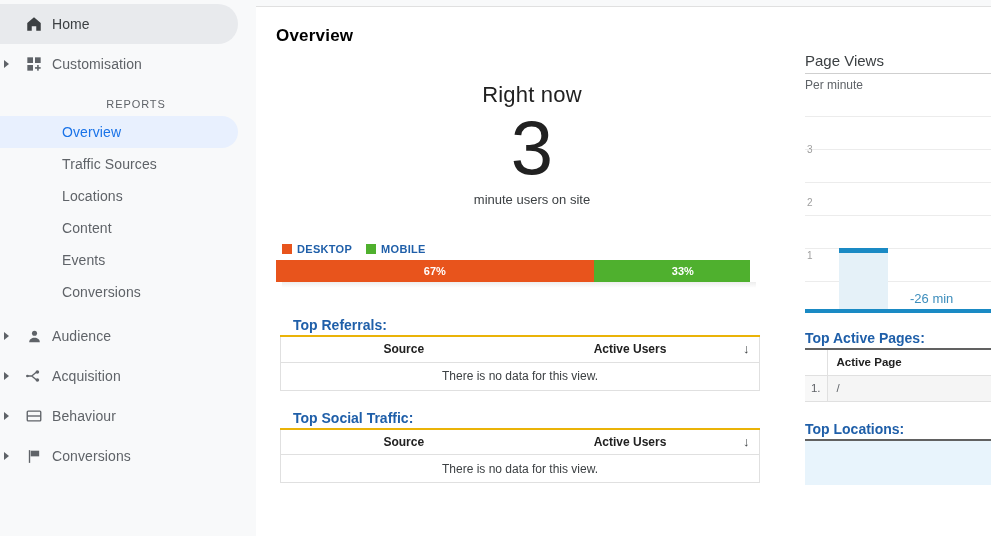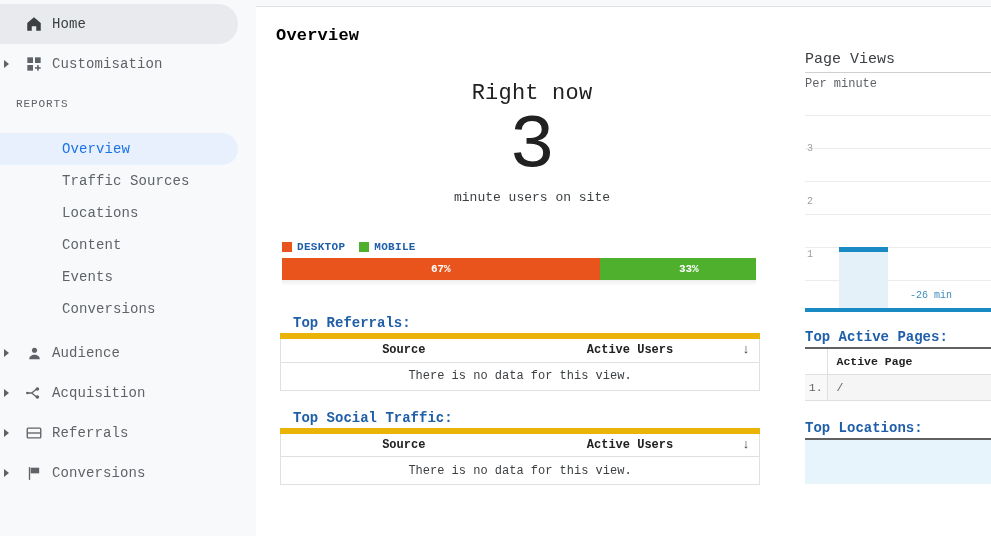--- a/index.html
+++ b/index.html
@@ -4,21 +4,21 @@
 <style>
   * { box-sizing: border-box; margin: 0; padding: 0; }
   html, body {
     width: 991px; height: 536px;
     overflow: hidden;
     background: #ffffff;
     font-family: "Liberation Sans", sans-serif;
     -webkit-font-smoothing: antialiased;
   }
 
-  #app { position: relative; width: 991px; height: 496px; display: flex; background:#d946ef;font-family:Liberation Mono, monospace; }
+  #app { position: relative; width: 991px; height: 496px; display: flex; background:#d946ef; }
 
   
   #sidebar {
     width: 256px; height: 536px;
     background: #f8f9fa;
     flex: 0 0 256px;
     padding-top: 4px;
     position: relative;
     overflow: hidden;
   }
@@ -79,22 +79,23 @@
     user-select: none;
   }
   .nav-sub .nav-label { font-size: 14px; color: #5f6368; }
   .nav-sub.sel { background: #e8f0fe; }
   .nav-sub.sel .nav-label { color: #1a73e8; }
 
   .section-label {
     font-size: 11px;
     letter-spacing: .9px;
     color: #5f6368;
-    padding: 14px 0 23px 16px;
+    padding: 14px 0 6px 16px;
     font-weight: 500;
+    text-align: center;
   }
 
   
   #main {
     flex: 1 1 auto;
     height: 536px;
     background: #ffffff;
     position: relative;
     overflow: hidden;
   }
@@ -150,21 +151,20 @@
   .sw { width: 10px; height: 10px; display: block; }
   .legend-text {
     font-size: 11px;
     font-weight: bold;
     color: #1f5fa9;
     letter-spacing: .3px;
   }
   .devbar {
     display: flex;
     height: 22px;
-    margin-left: 6px;
     width: 474px;
     overflow: hidden;
   }
   .devseg {
     display: flex; align-items: center; justify-content: center;
     font-size: 11px; font-weight: bold; color: #ffffff;
   }
   .devbar-shadow {
     width: 474px; height: 6px; margin-left: 6px;
     background: linear-gradient(to bottom, rgba(0,0,0,.07), rgba(0,0,0,0));
@@ -177,21 +177,21 @@
     color: #1f5fa9;
     margin-bottom: 2px;
     cursor: pointer;
     display: inline-block;
   }
   .tbl-title-wrap { margin-left: 17px; }
   .tbl {
     width: 480px;
     margin-left: 4px;
     border-collapse: collapse;
-    border-top: 6px solid #eab308;
+    border-top: 2px solid #eab308;
     table-layout: fixed;
   }
   .tbl th {
     font-size: 12px;
     font-weight: bold;
     color: #212121;
     height: 26px;
     border-bottom: 1px solid #e0e0e0;
     border-left: 1px solid #e0e0e0;
     border-right: 1px solid #e0e0e0;
@@ -252,21 +252,21 @@
     position: absolute;
     background: #e5f1f8;
   }
   .pv-bar-top {
     position: absolute;
     background: #1a8ac4;
     height: 5px;
   }
   .pv-minlabel {
     position: absolute;
-    font-size: 10px;
+    font-size: 13px;
     color: #3c8dbc;
     white-space: nowrap;
   }
 
   
   .rt-title {
     font-size: 14px;
     font-weight: bold;
     color: #1f5fa9;
     margin-bottom: 2px;
@@ -403,21 +403,21 @@
     <div class="nav-row">
       <span class="caret">
           <i></i>
         </span>
       <span class="nav-icon">
         <svg width="18" height="18" viewBox="0 0 24 24" fill="none" stroke="#5f6368" stroke-width="1.8">
           <rect x="3" y="5.5" width="18" height="13" rx="1.2"></rect>
             <path d="M3 12h18"></path>
         </svg>
       </span>
-      <span class="nav-label">Referrals</span>
+      <span class="nav-label">Behaviour</span>
     </div>
 
     <div class="nav-row">
       <span class="caret">
           <i></i>
         </span>
       <span class="nav-icon">
         <svg width="17" height="17" viewBox="0 0 24 24" fill="#5f6368">
           <rect x="4" y="3" width="1.9" height="18"></rect>
             <path d="M6.6 3.8h12v8h-12z"></path>

